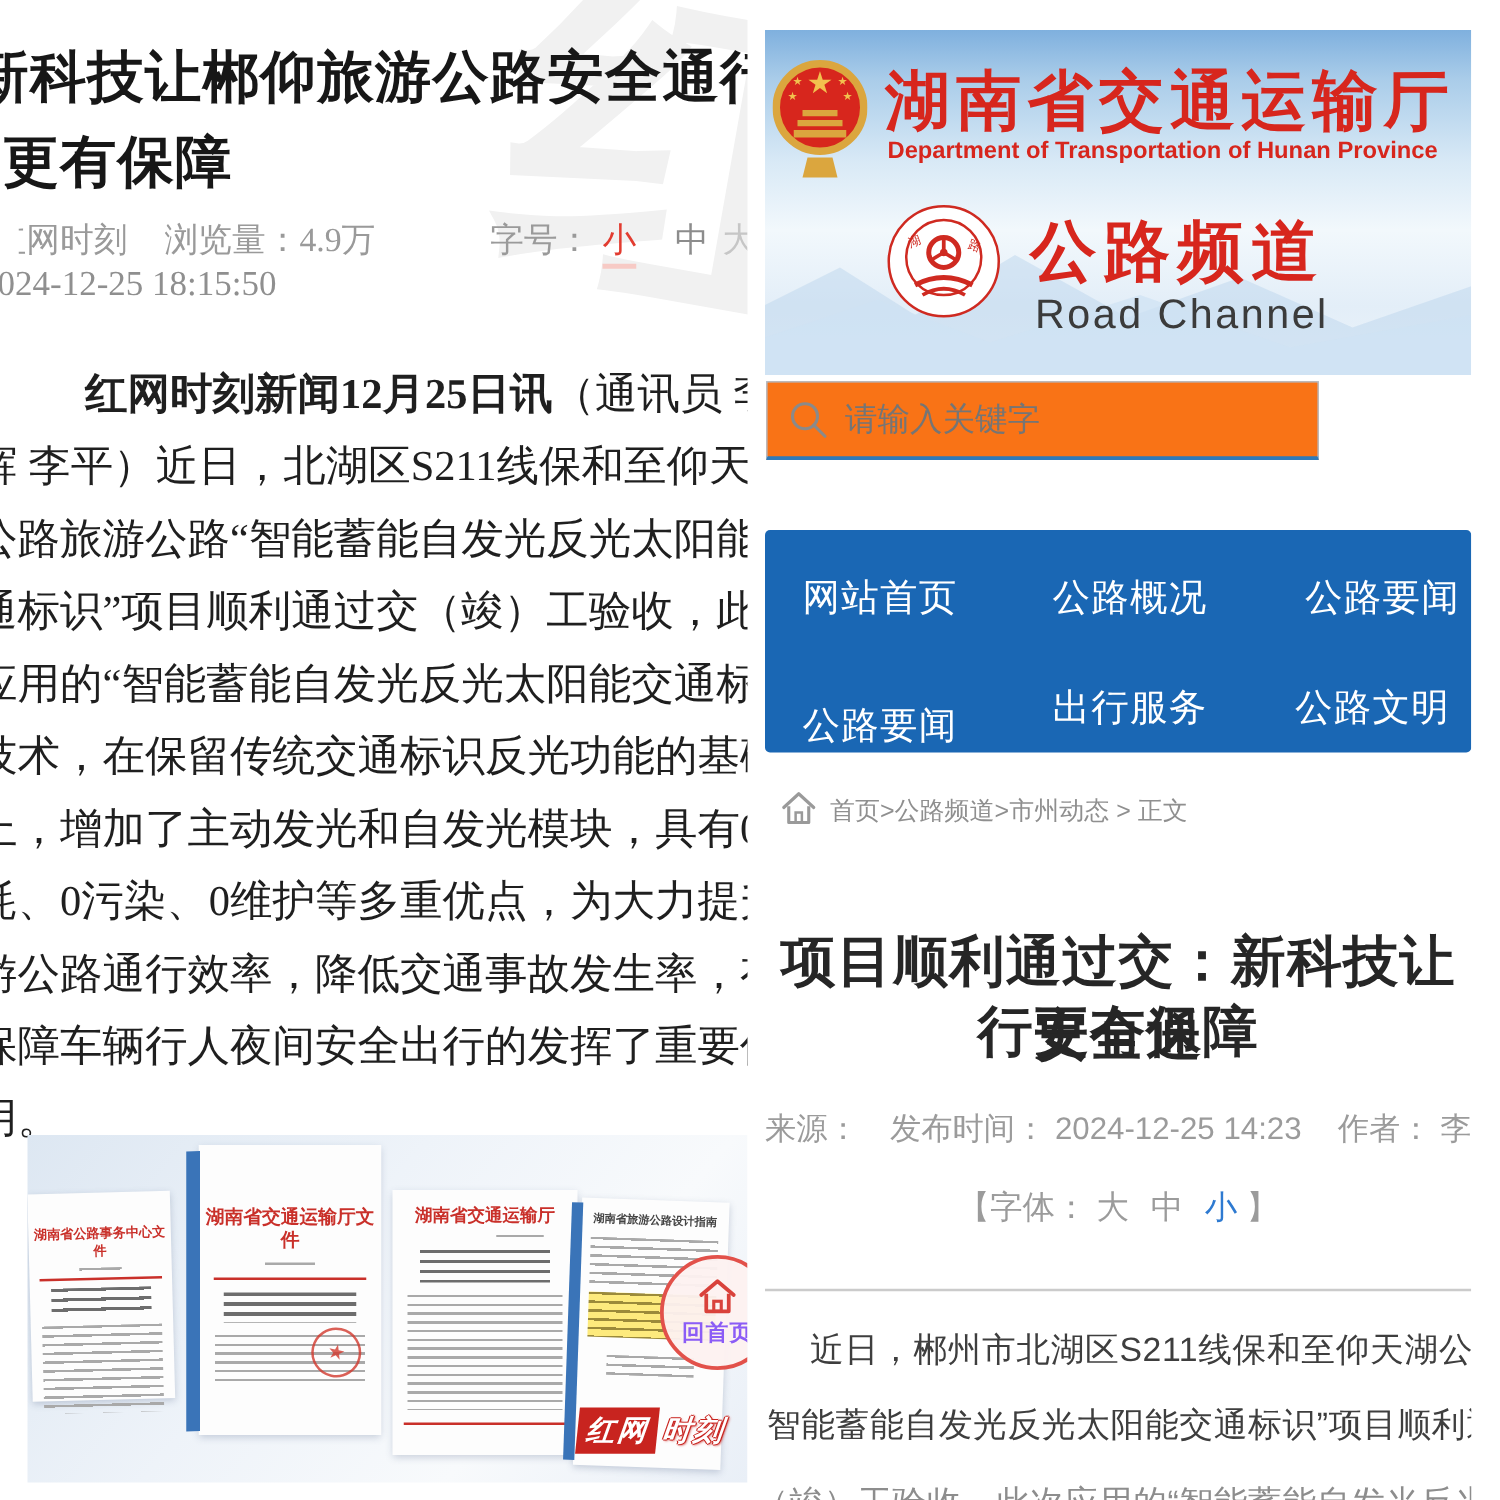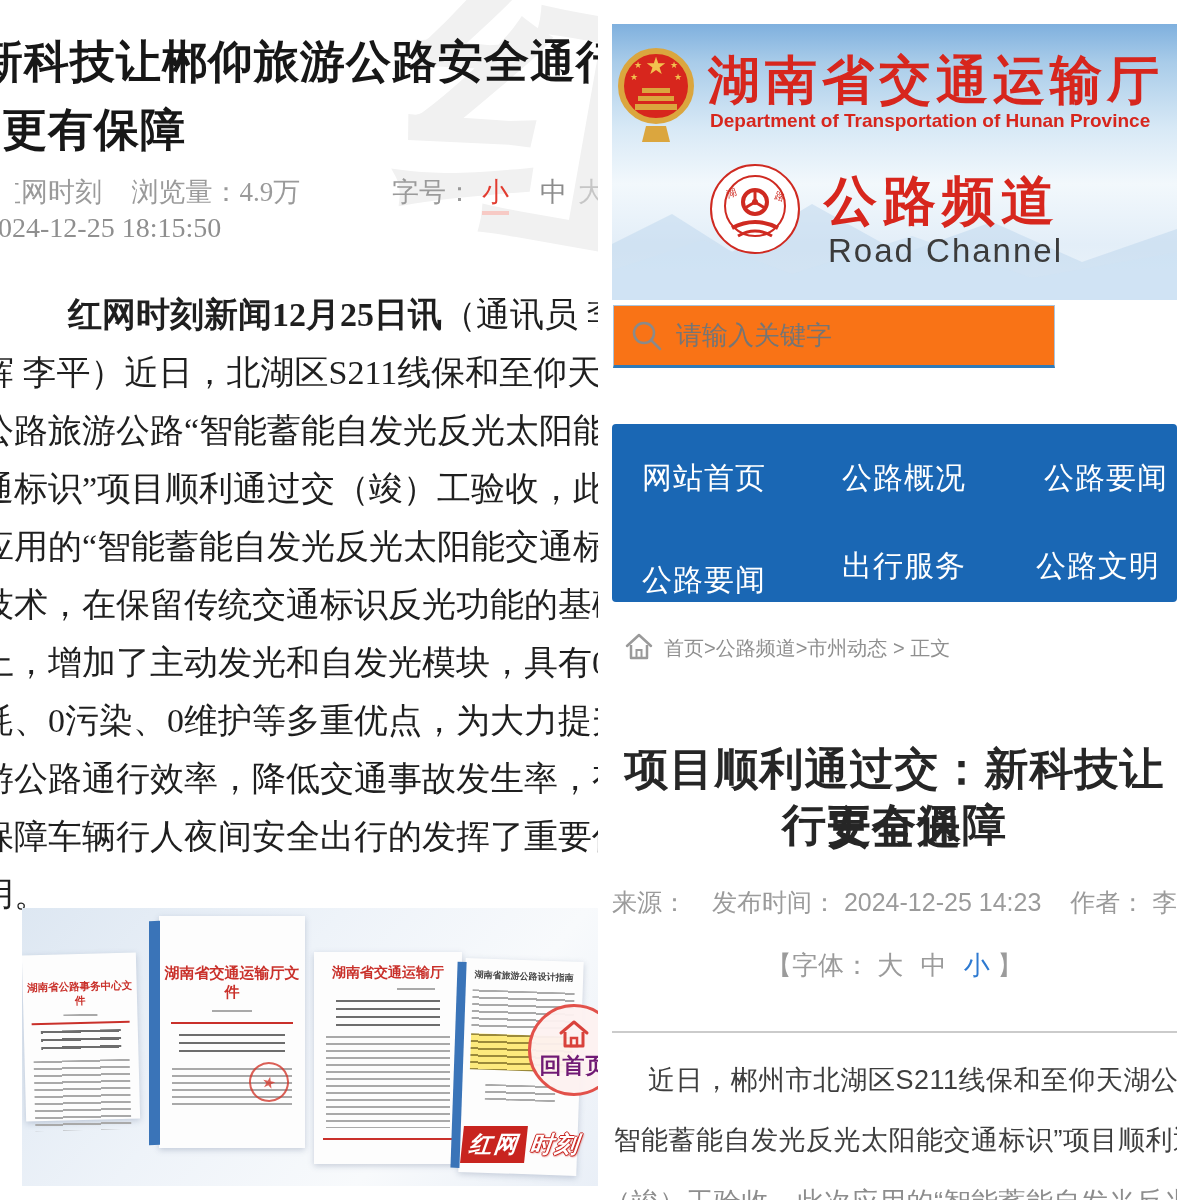--- a/index.html
+++ b/index.html
@@ -25,21 +25,21 @@
   .rule-red{height:2px;background:#c9302a;margin:4px auto 0 auto;}
   .stripes{background:repeating-linear-gradient(to bottom,#a9a9a9 0 2px,transparent 2px 7px);}
   .stripes-dark{background:repeating-linear-gradient(to bottom,#6d6d6d 0 2.5px,transparent 2.5px 8px);}
   .spine{position:absolute;width:11px;background:#3a74b8;}
   .seal{position:absolute;width:36px;height:36px;border:2px solid #d2392e;border-radius:50%;
         color:#d2392e;font-size:16px;display:flex;align-items:center;justify-content:center;
         transform:rotate(12deg);opacity:.8;}
   .home-btn{position:absolute;left:506px;top:96px;width:92px;height:92px;border-radius:50%;
             background:rgba(253,241,240,.95);border:3px solid #e2514a;box-sizing:border-box;
             display:flex;flex-direction:column;align-items:center;justify-content:center;gap:2px;}
-  .home-btn span{color:#701a75;font-size:22px;font-weight:700;letter-spacing:1px;}
+  .home-btn span{color:#8b5cf6;font-size:18px;font-weight:700;letter-spacing:1px;}
   .brand{position:absolute;left:440px;top:218px;display:flex;align-items:center;transform:skewX(-6deg);}
   .brand .b1{background:#c8241f;color:#fff;font-weight:800;font-style:italic;font-size:23px;
              padding:3px 7px;letter-spacing:2px;}
   .brand .b2{color:#fff;font-weight:800;font-style:italic;font-size:23px;margin-left:4px;letter-spacing:2px;
              text-shadow:-1px 0 #c8241f,1px 0 #c8241f,0 -1px #c8241f,0 1px #c8241f,1px 1px 2px #c8241f;}
 
   
   #right-page{left:612px;top:0;width:565px;height:1200px;overflow:hidden;background:#fff;}
   .banner{position:absolute;left:0;top:24px;width:565px;height:276px;overflow:hidden;
           background:linear-gradient(180deg,#7fb0de 0%,#a9cce9 14%,#d8e9f6 38%,#f2f8fc 58%,#e3eef8 80%,#ecf4fa 100%);}

